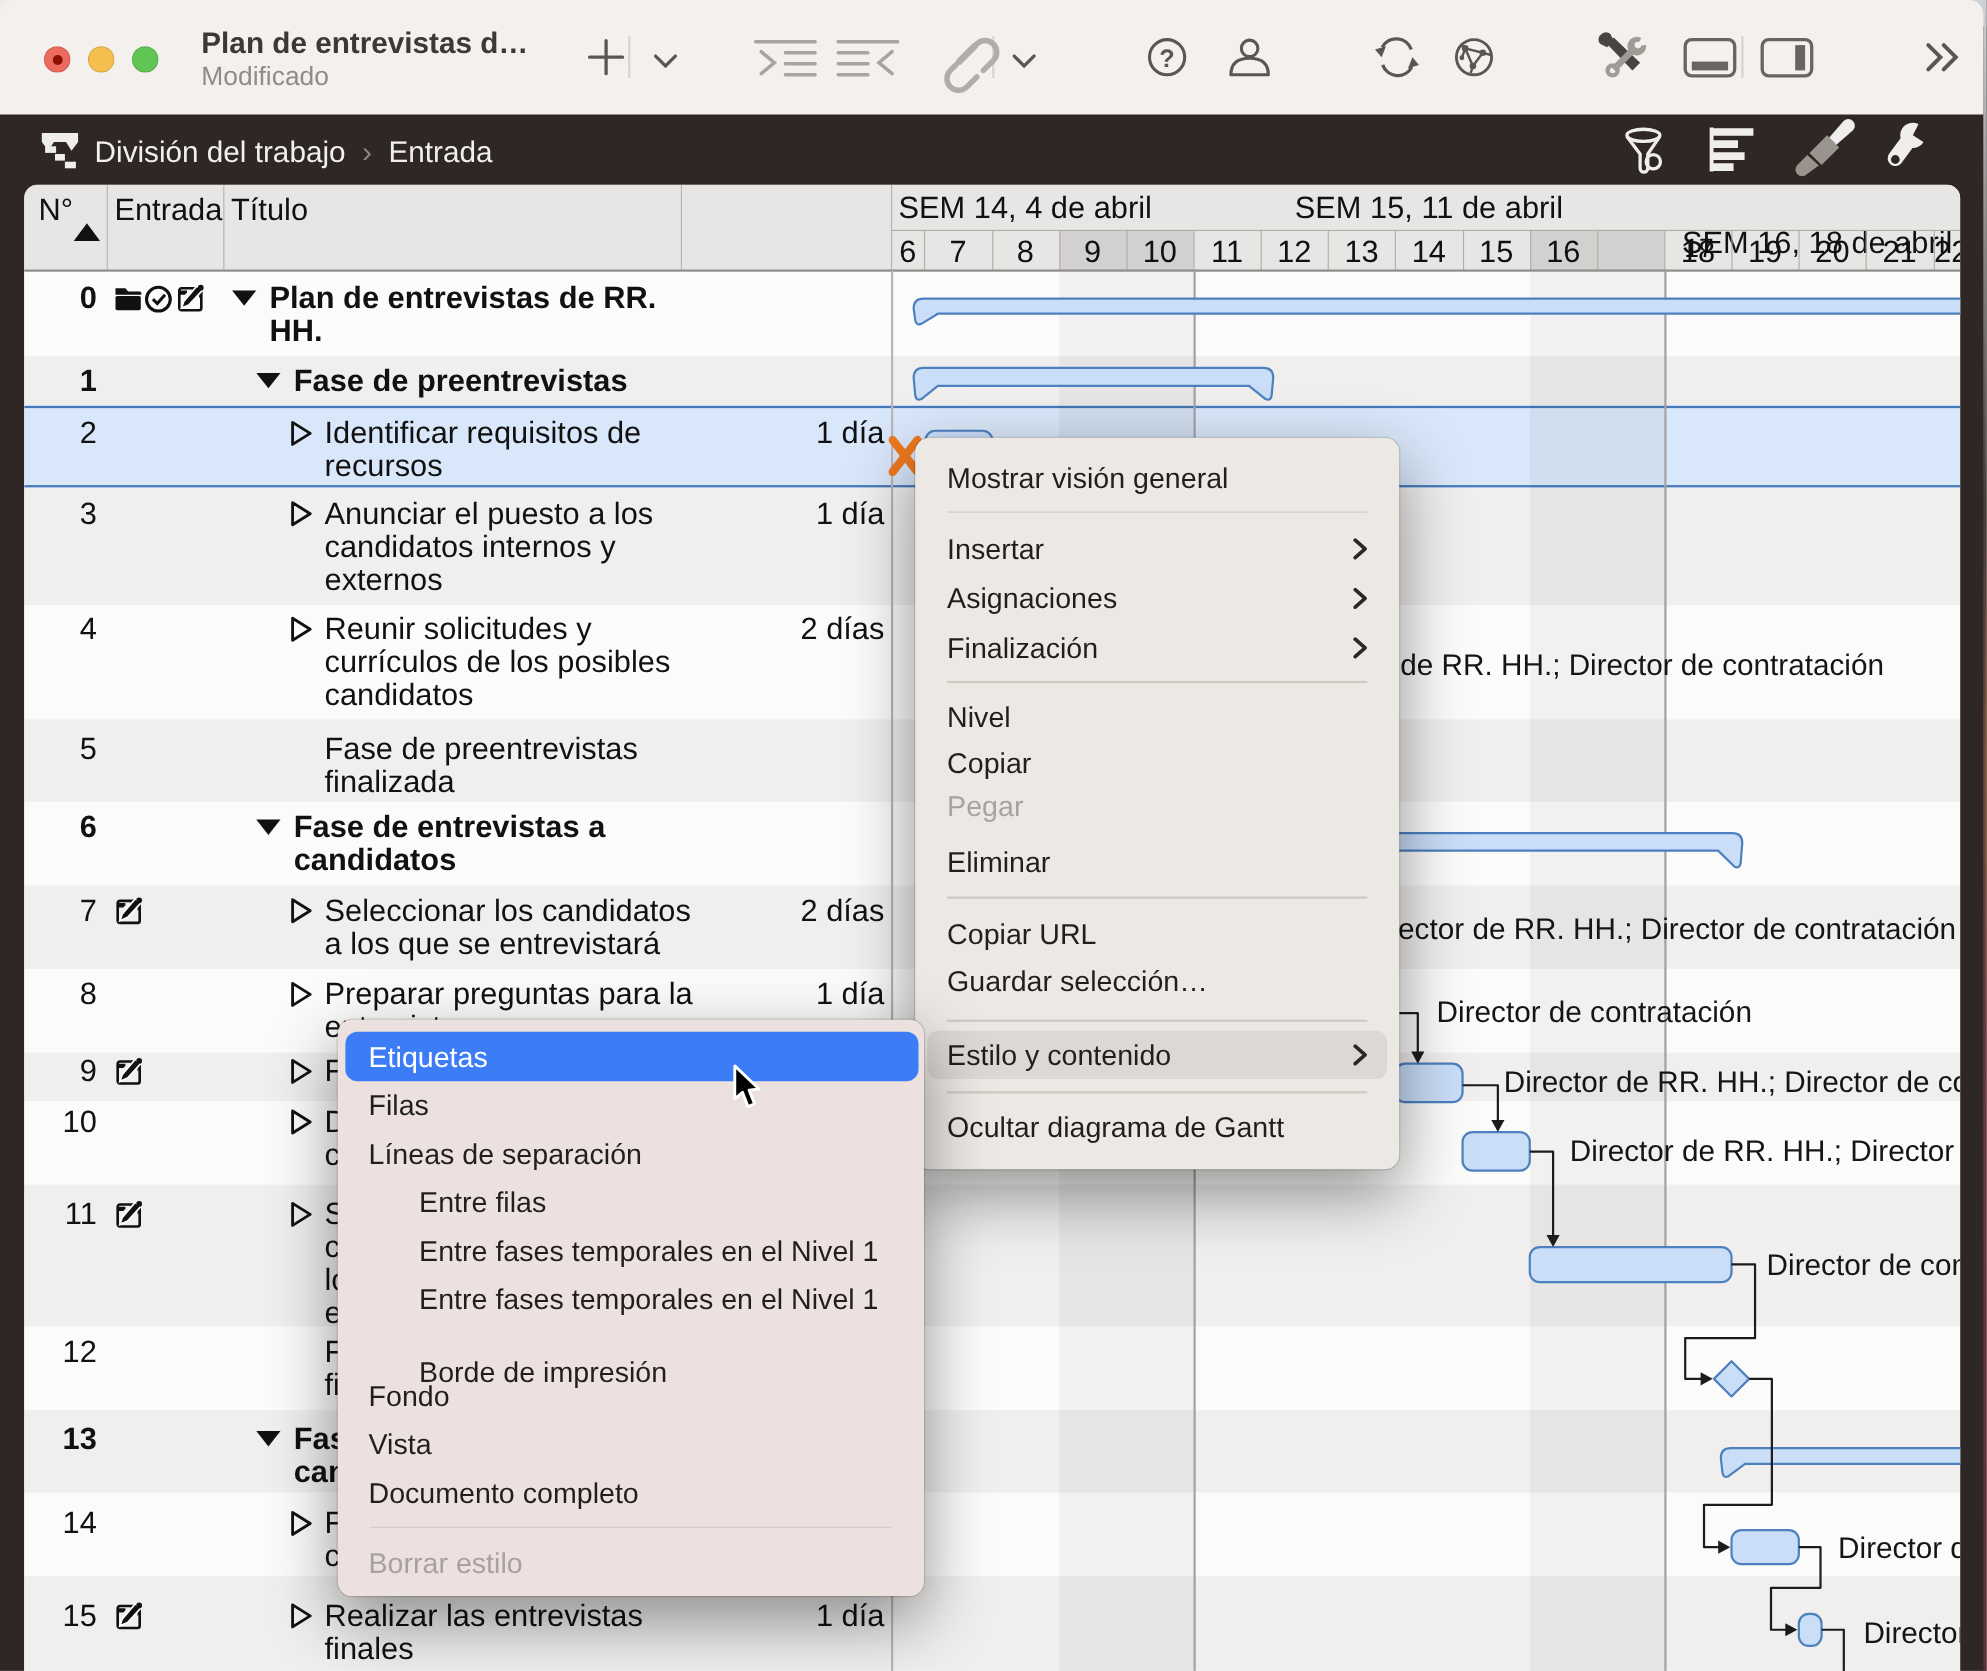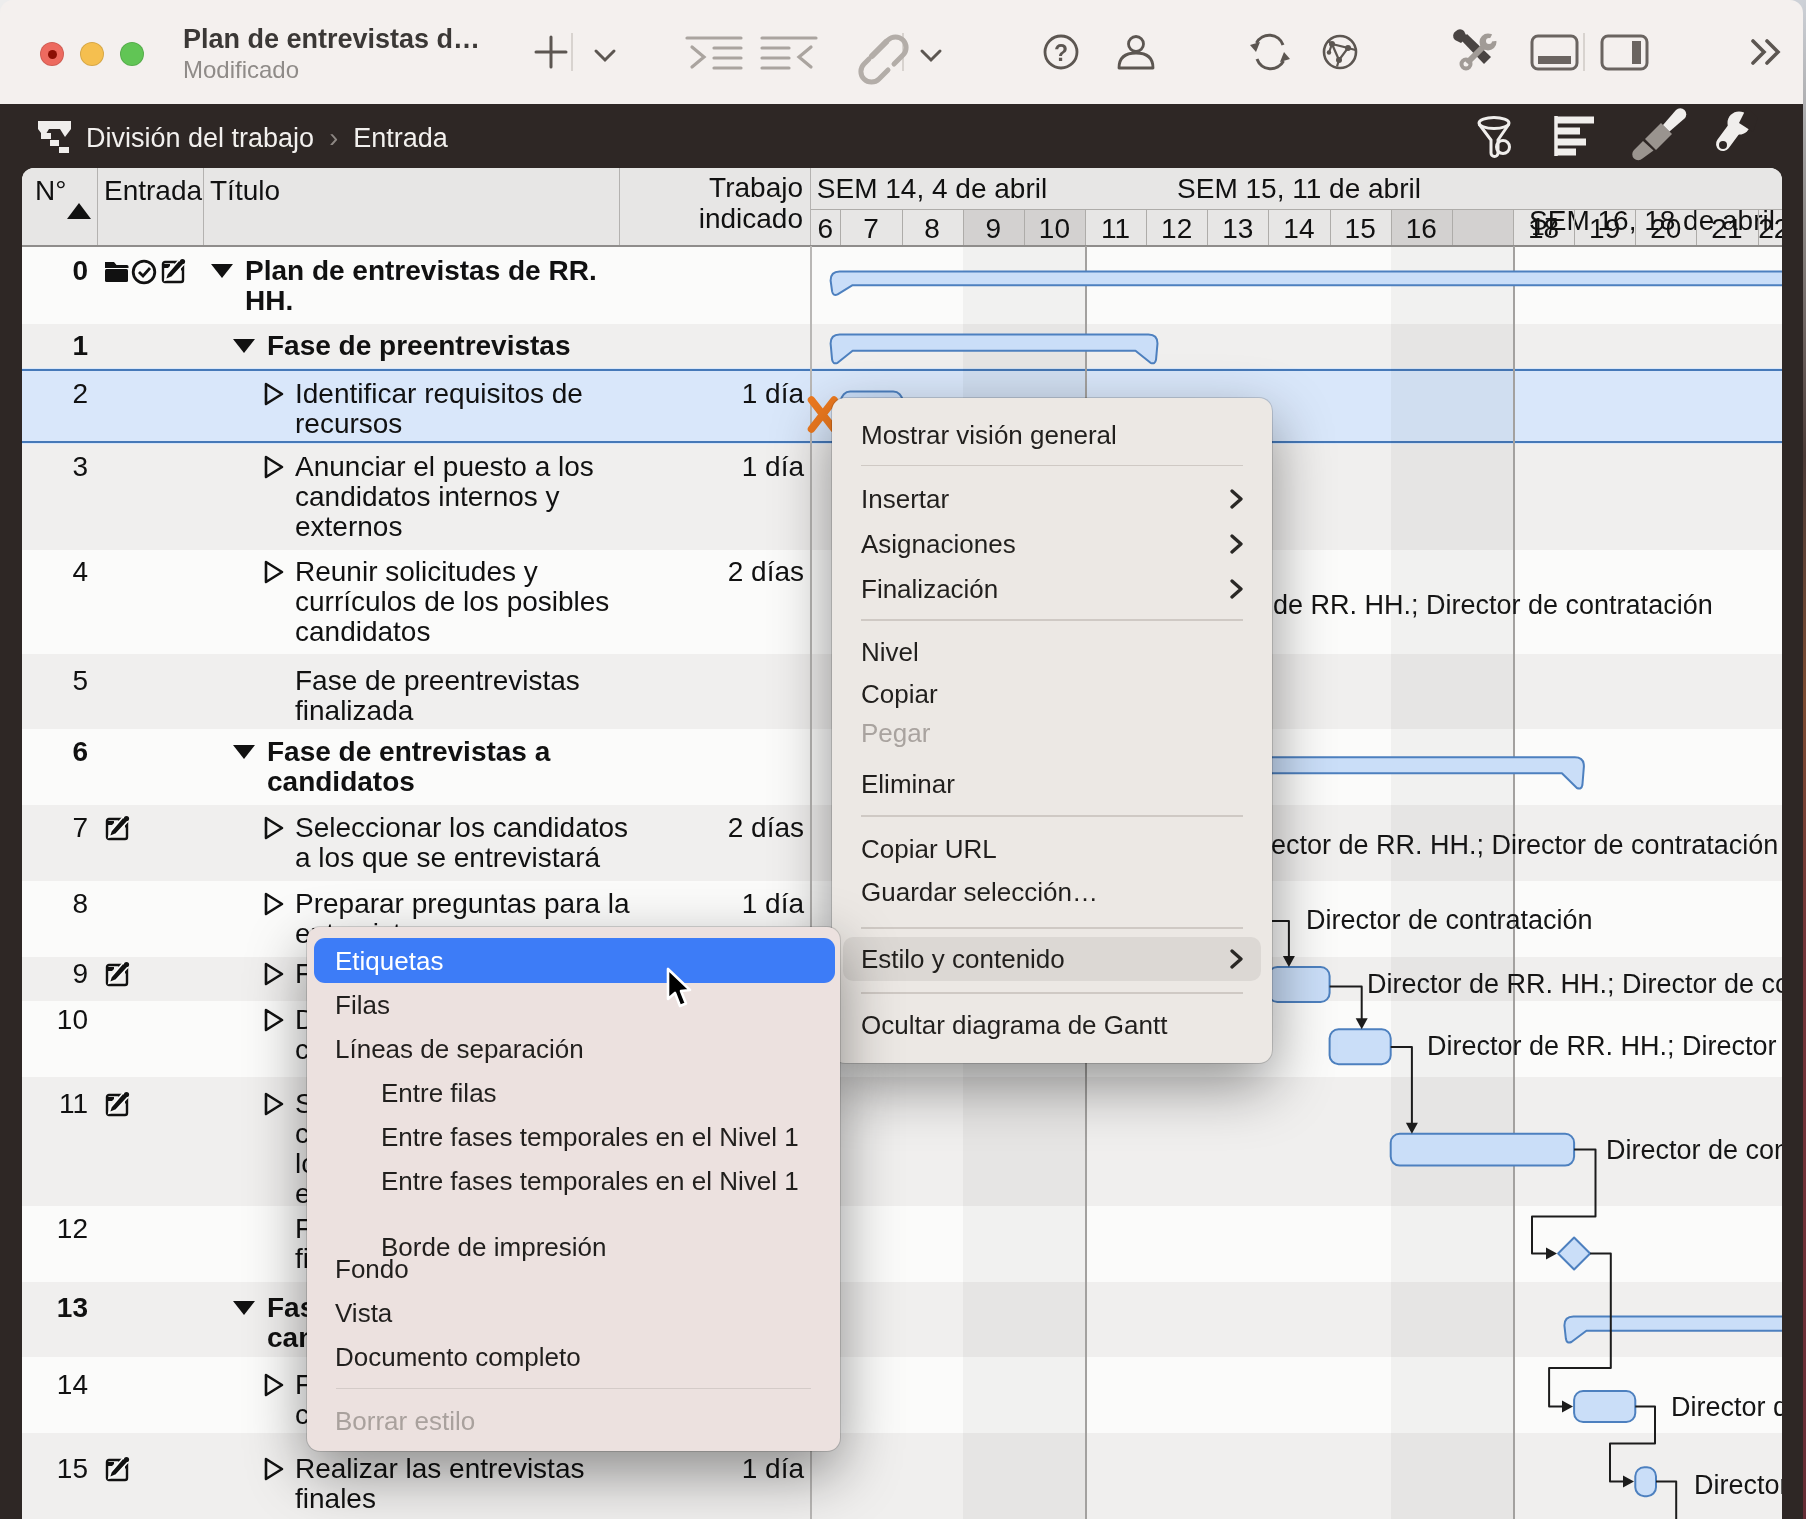--- a/index.html
+++ b/index.html
@@ -131,21 +131,20 @@
 <div class="abs" style="left:1368.7px;top:78px;width:122.3px;height:1273px;background:rgba(30,30,30,0.045);"></div>
 <div class="abs" style="left:0;top:0;width:1760px;height:78px;background:#e7e6e5;"></div>
 <div class="abs" style="left:940.7px;top:41px;width:122.3px;height:37px;background:#d3d1d0;"></div>
 <div class="abs" style="left:1368.7px;top:41px;width:122.3px;height:37px;background:#d3d1d0;"></div>
 <div class="abs" style="left:13px;top:7px;font-size:28px;color:#111;">N°</div>
 <svg class="abs" style="left:44px;top:33px;" width="26" height="20">
       <path d="M13 2 L25 18 H1 Z" fill="#111"></path>
     </svg>
 <div class="abs" style="left:82px;top:7px;font-size:28px;color:#111;">Entrada</div>
 <div class="abs" style="left:188px;top:7px;font-size:28px;color:#111;">Título</div>
-<div class="abs" style="left:420px;top:4px;width:361px;font-size:28px;line-height:31px;color:#111;text-align:right;">Trabajo<br>indicado</div>
 <div class="abs" style="left:757px;top:5px;width:306px;text-align:center;font-size:28px;color:#111;white-space:nowrap;">SEM 14, 4 de abril</div>
 <div class="abs" style="left:1063px;top:5px;width:428px;text-align:center;font-size:28px;color:#111;white-space:nowrap;">SEM 15, 11 de abril</div>
 <div class="abs" style="left:1491px;top:5px;width:278px;text-align:center;font-size:28px;color:#111;white-space:nowrap;margin-top:32px;">SEM 16, 18 de abril</div>
 <div class="abs" style="left:788.0px;top:45px;width:30.4px;text-align:center;font-size:28px;color:#111;">6</div>
 <div class="abs" style="left:818.4px;top:45px;width:61.1px;text-align:center;font-size:28px;color:#111;">7</div>
 <div class="abs" style="left:879.6px;top:45px;width:61.1px;text-align:center;font-size:28px;color:#111;">8</div>
 <div class="abs" style="left:940.7px;top:45px;width:61.1px;text-align:center;font-size:28px;color:#111;">9</div>
 <div class="abs" style="left:1001.9px;top:45px;width:61.1px;text-align:center;font-size:28px;color:#111;">10</div>
 <div class="abs" style="left:1063.0px;top:45px;width:61.1px;text-align:center;font-size:28px;color:#111;">11</div>
 <div class="abs" style="left:1124.1px;top:45px;width:61.1px;text-align:center;font-size:28px;color:#111;">12</div>

